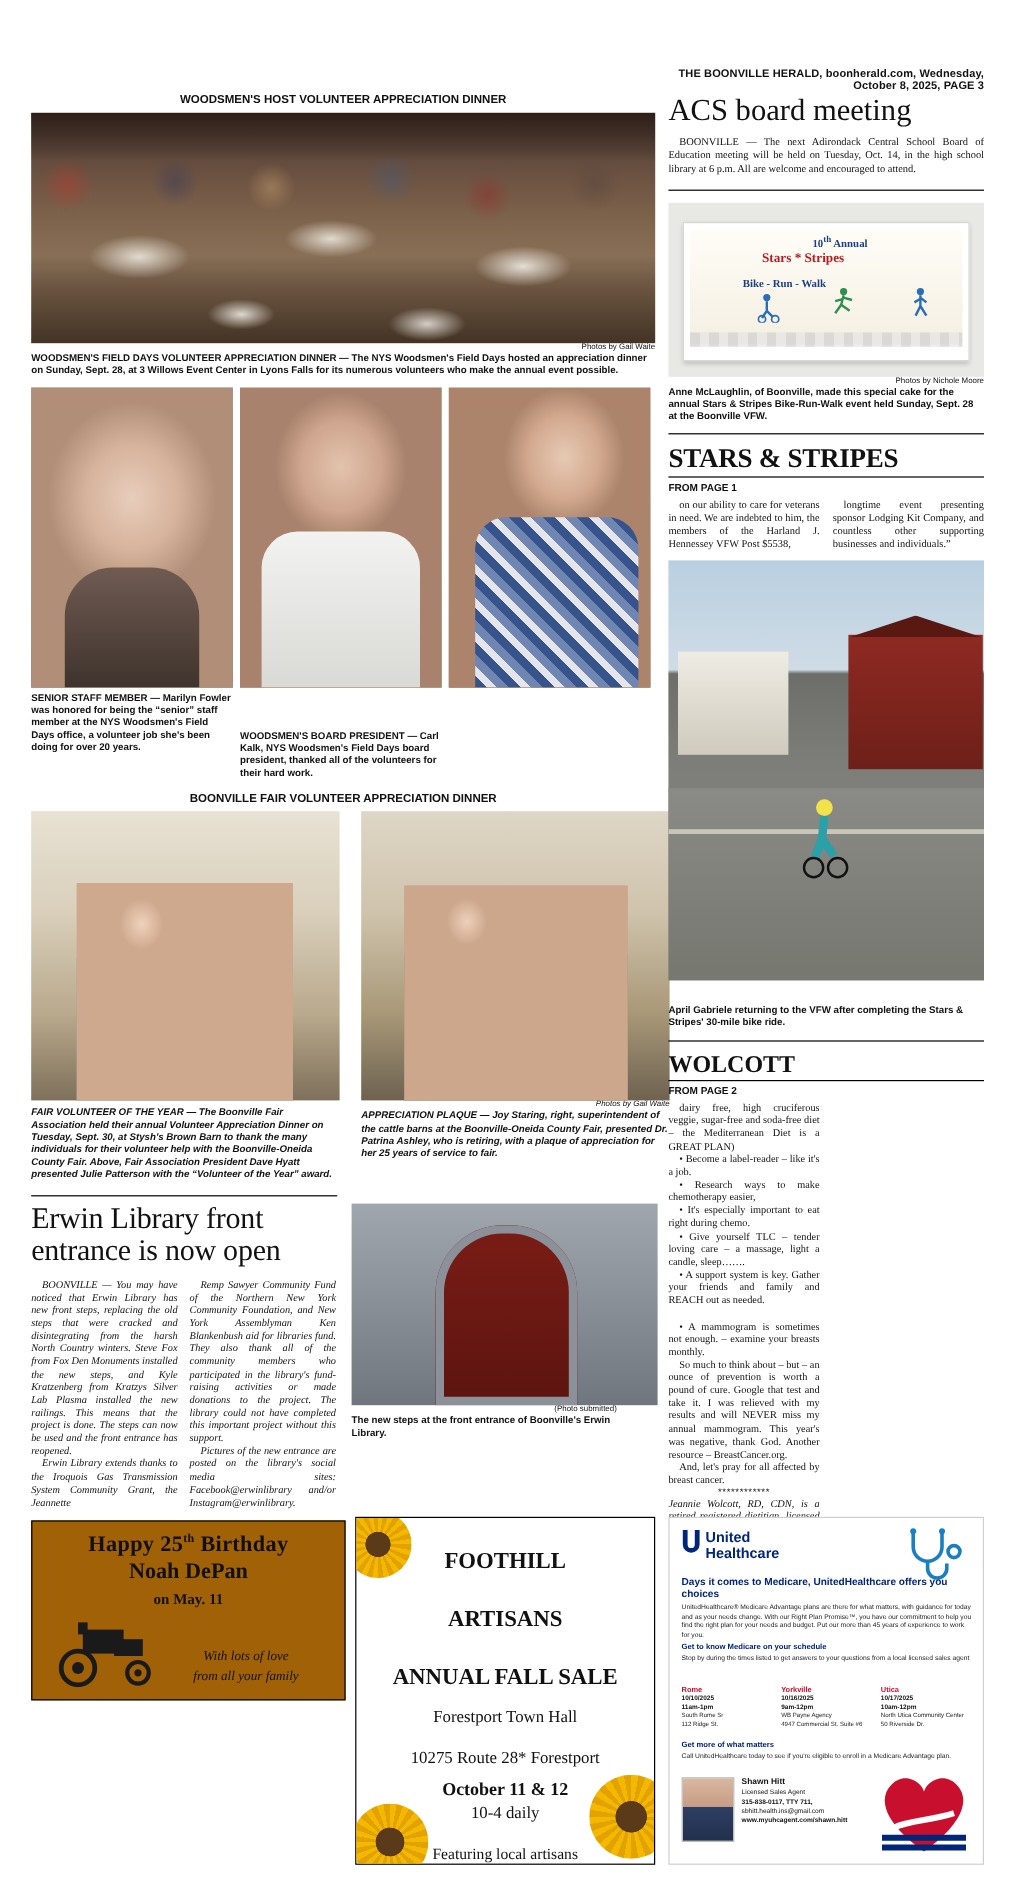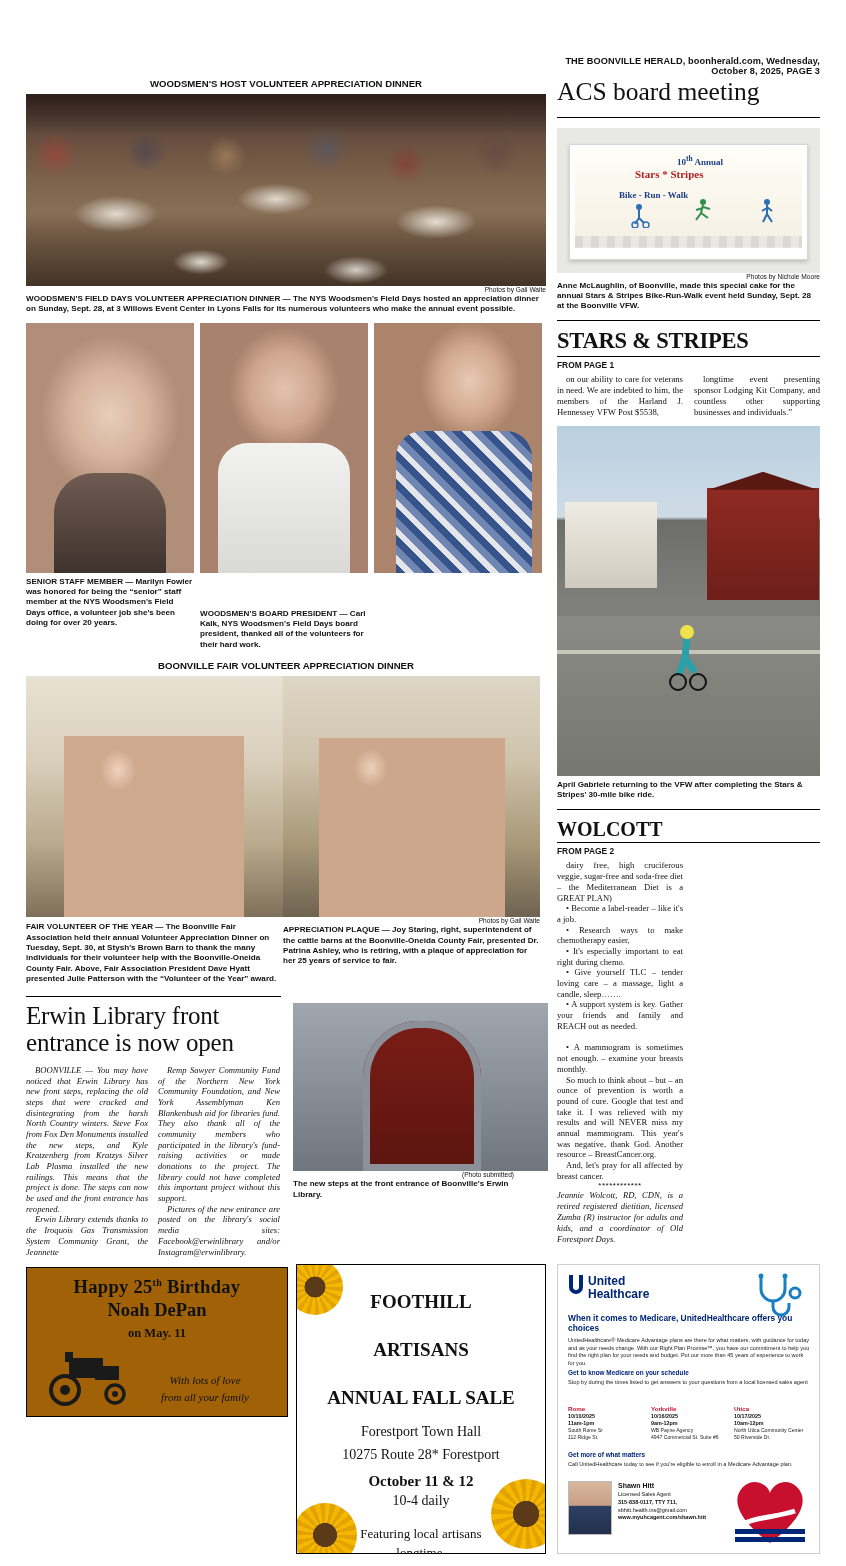--- a/index.html
+++ b/index.html
@@ -91,21 +91,21 @@
   }
   .ph-p3::after{
     content:""; position:absolute; left:22px; top:108px; width:136px; height:142px;
     background:
       repeating-linear-gradient(45deg, #2c4f8f 0 7px, #e9eef6 7px 13px, #6b86b8 13px 20px);
     border-radius:26px 26px 0 0; opacity:.92;
   }
 
   .banner2 { font-weight:bold; font-size:9.6px; text-align:center; margin:10px 0 5px; }
 
-  .duo { display:flex; gap:0; }
+  .duo { display:flex; gap:18px;font-style:italic; }
   .ph-d1 { width:257px; height:241px;
     background: linear-gradient(180deg,#e8e2d4 0%, #d9cfbb 35%, #b9a98d 70%, #7e705a 100%);
   }
   .ph-d1::after{
     content:""; position:absolute; left:38px; top:60px; width:180px; height:181px;
     background:
       radial-gradient(ellipse 26px 30px at 54px 34px, #efd2bb, #cfa98e 70%),
       radial-gradient(ellipse 24px 28px at 130px 40px, #e8cbb4, #c9a288 70%),
       linear-gradient(180deg, rgba(80,120,190,.0) 0 62px, #6f9bd6 62px 100%);
   }
@@ -343,30 +343,33 @@
     <div class="sunflower" style="right:-16px; bottom:4px; width:70px; height:70px;">
         <div class="sf-petals"></div>
       </div>
     <div class="sunflower" style="left:-4px; bottom:-14px; width:64px;height:64px;">
         <div class="sf-petals"></div>
       </div>
     <div class="ftitle">FOOTHILL</div>
     <div class="ftitle">ARTISANS</div>
     <div class="ftitle">ANNUAL FALL SALE</div>
     <div class="fsub">Forestport Town Hall</div>
-    <div class="fsub" style="margin-top:5px;">10275 Route 28* Forestport</div>
+    <div class="fsub" style="margin-top:16px;">10275 Route 28* Forestport</div>
     <div class="fdates">October 11 &amp; 12</div>
     <div class="fhours">10-4 daily</div>
     <div class="fbody">Featuring local artisans</div>
     <div class="fbody" style="margin-top:1px;">longtime,</div>
 
   </div>
 
   <div class="right">
     <div class="acs-head">ACS board meeting</div>
+    <div class="acs-body">
+      <p>BOONVILLE — The next Adirondack Central School Board of Education meeting will be held on Tuesday, Oct. 14, in the high school library at 6 p.m. All are welcome and encouraged to attend.</p>
+    </div>
 
     <div class="hr-thin" style="margin:12px 0 10px;"></div>
 
     <div class="photo ph-cake">
       <div class="cake-board"></div>
       <div class="cake-top"></div>
       <div class="cake-txt1">
         <span>10</span><sup>th</sup><span> Annual</span>
       </div>
       <div class="cake-txt2">Stars * Stripes</div>
@@ -405,21 +408,21 @@
       <div class="bldg"></div>
       <div class="barn"></div>
       <div class="road"></div>
       <svg class="cyclist" viewBox="0 0 44 70">
         <circle cx="22" cy="10" r="7" fill="#efe24a"></circle>
         <path d="M22 17 L20 36 L14 52 M20 36 L30 50" stroke="#2aa0a8" stroke-width="7" fill="none"></path>
         <circle cx="13" cy="60" r="8" fill="none" stroke="#111" stroke-width="2"></circle>
         <circle cx="33" cy="60" r="8" fill="none" stroke="#111" stroke-width="2"></circle>
       </svg>
     </div>
-    <div class="caption" style="margin-top:4px;">April Gabriele returning to the VFW after completing the Stars &amp; Stripes' 30-mile bike ride.</div>
+    <div class="caption" style="margin-top:20px;">April Gabriele returning to the VFW after completing the Stars &amp; Stripes' 30-mile bike ride.</div>
 
     <div class="hr-thin" style="margin:9px 0 4px;"></div>
     <div class="wol-head">WOLCOTT</div>
     <div class="hr-thin" style="margin:1px 0 3px;"></div>
     <div class="frompage">FROM PAGE 2</div>
     <div style="display:flex; gap:11px;flex-direction:column;">
       <div class="body-col" style="width:126px;">
         <p>dairy free, high cruciferous veggie, sugar-free and soda-free diet – the Mediterranean Diet is a GREAT PLAN)</p>
         <p>• Become a label-reader – like it's a job.</p>
         <p>• Research ways to make chemotherapy easier,</p>
@@ -447,21 +450,21 @@
       <div>United</div>
       <div>Healthcare</div>
     </div>
     <svg class="steth" viewBox="0 0 54 44">
       <path d="M8 4 v12 a12 12 0 0 0 24 0 V4" fill="none" stroke="#1a7fc1" stroke-width="3"></path>
       <path d="M20 28 v6 a8 8 0 0 0 16 0 v-4" fill="none" stroke="#1a7fc1" stroke-width="3"></path>
       <circle cx="42" cy="20" r="5" fill="none" stroke="#1a7fc1" stroke-width="3"></circle>
       <circle cx="8" cy="3" r="2.5" fill="#1a7fc1"></circle>
         <circle cx="32" cy="3" r="2.5" fill="#1a7fc1"></circle>
     </svg>
-    <div class="uhc-h1">When it comes to Medicare, UnitedHealthcare offers you choices</div>
+    <div class="uhc-h1">Days it comes to Medicare, UnitedHealthcare offers you choices</div>
     <div class="uhc-p">UnitedHealthcare® Medicare Advantage plans are there for what matters, with guidance for today and as your needs change. With our Right Plan Promise™, you have our commitment to help you find the right plan for your needs and budget. Put our more than 45 years of experience to work for you.</div>
     <div class="uhc-h2">Get to know Medicare on your schedule</div>
     <div class="uhc-p2">Stop by during the times listed to get answers to your questions from a local licensed sales agent</div>
     <div class="uhc-cols">
       <div class="uhc-col">
         <div class="c-city">Rome</div>
         <div class="c-date">10/10/2025</div>
         <div class="c-date">11am-1pm</div>
         <div>South Rome Sr</div>
         <div>112 Ridge St.</div>

